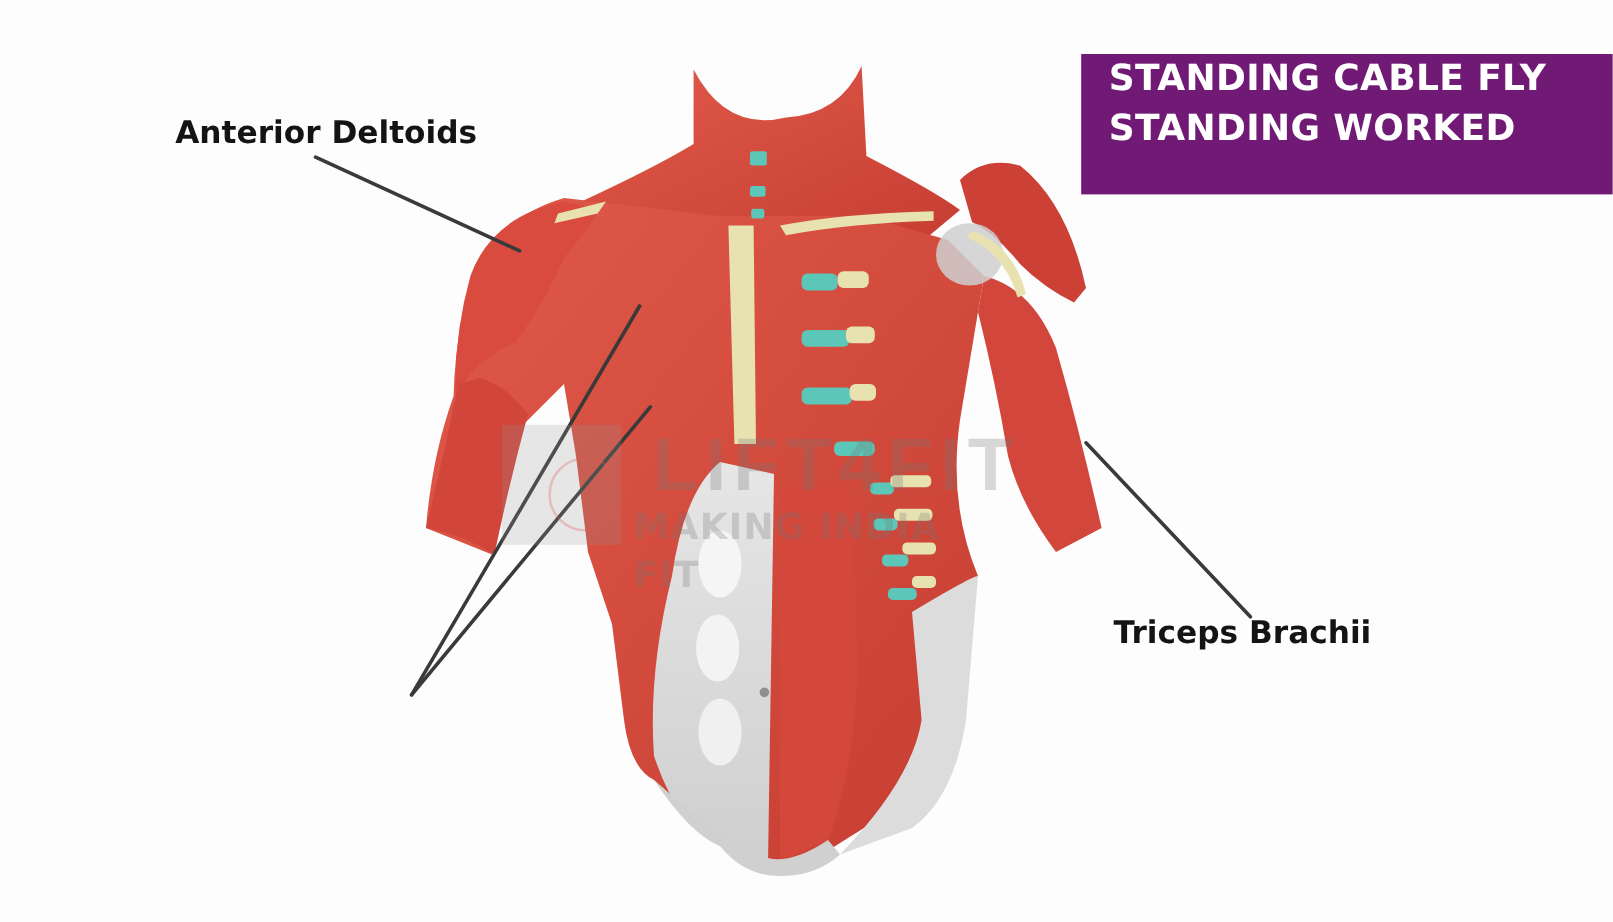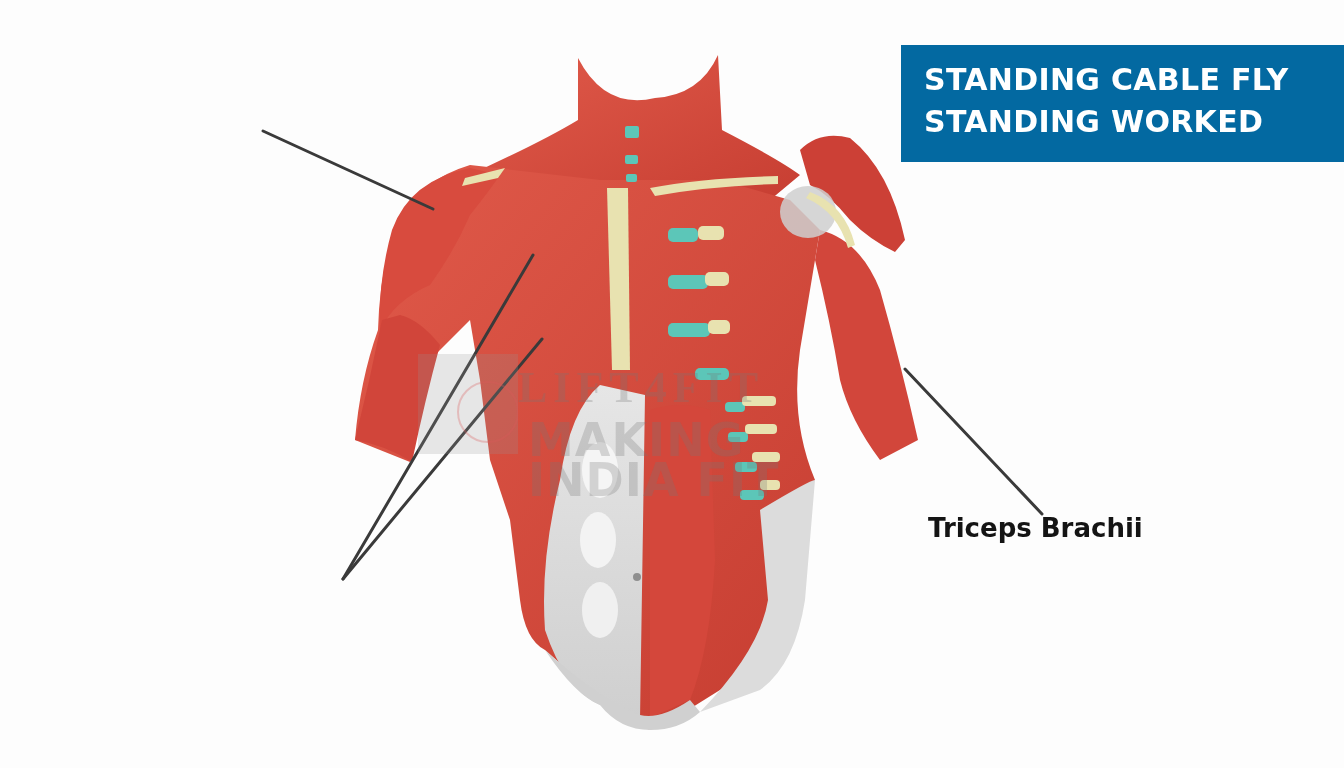--- a/index.html
+++ b/index.html
@@ -4,44 +4,44 @@
 <style>
   html, body { margin: 0; padding: 0; }
   body {
     width: 1344px; height: 768px; overflow: hidden; position: relative;
     background: #fdfdfd;
     font-family: "DejaVu Sans", "Liberation Sans", sans-serif;
   }
   .stage { position: absolute; left: 0; top: 0; width: 1344px; height: 768px; }
   .title-box {
     position: absolute; left: 901px; top: 45px; width: 443px; height: 117px;
-    background: #0369a1; box-sizing: border-box; padding: 14px 0 0 23px;
+    background: #701a75; box-sizing: border-box; padding: 0 0 0 23px;
   }
   .title-line {
     display: block; color: #ffffff; font-weight: bold;
     font-family: "DejaVu Sans", sans-serif;
     font-size: 30px; line-height: 42px; letter-spacing: 0.3px; white-space: nowrap;
   }
   .label {
     position: absolute; color: #141414; font-weight: bold;
     font-family: "DejaVu Sans", sans-serif;
     font-size: 26px; line-height: 32px; white-space: nowrap;
   }
   svg.art { position: absolute; left: 0; top: 0; }
   .watermark {
     position: absolute; left: 418px; top: 350px; width: 430px; height: 108px;
     pointer-events: none;
   }
   .wm-main {
-    position: absolute; left: 100px; top: -2px; font-size: 44px; font-weight: bold;
+    position: absolute; left: 126px; top: -2px; font-size: 62px; font-weight: bold;
     color: rgba(120,120,120,0.28); letter-spacing: 6px; line-height: 80px;
-    font-family: Liberation Serif, serif;
+    font-family: Liberation Sans, sans-serif;
   }
   .wm-sub {
-    position: absolute; left: 110px; top: 70px; font-size: 46px; font-weight: bold;
+    position: absolute; left: 110px; top: 70px; font-size: 30px; font-weight: bold;
     color: rgba(120,120,120,0.28); letter-spacing: 1px; line-height: 40px;
     font-family: "DejaVu Sans", sans-serif;
   }
 </style>
 </head>
 <body>
 
 <div class="stage">
 
   <svg class="art" width="1344" height="768" viewBox="0 0 1344 768">
@@ -130,15 +130,16 @@
     </svg>
     <span class="wm-main">LIFT4FIT</span>
     <span class="wm-sub">MAKING INDIA FIT</span>
   </div>
 
   <div class="title-box">
     <span class="title-line">STANDING CABLE FLY</span>
     <span class="title-line">STANDING WORKED</span>
   </div>
 
+  <div class="label" style="left:146px; top:95px;">Anterior Deltoids</div>
   <div class="label" style="left:928px; top:512px;text-align:center;">Triceps Brachii</div>
 
 </div>
 
 </body></html>

